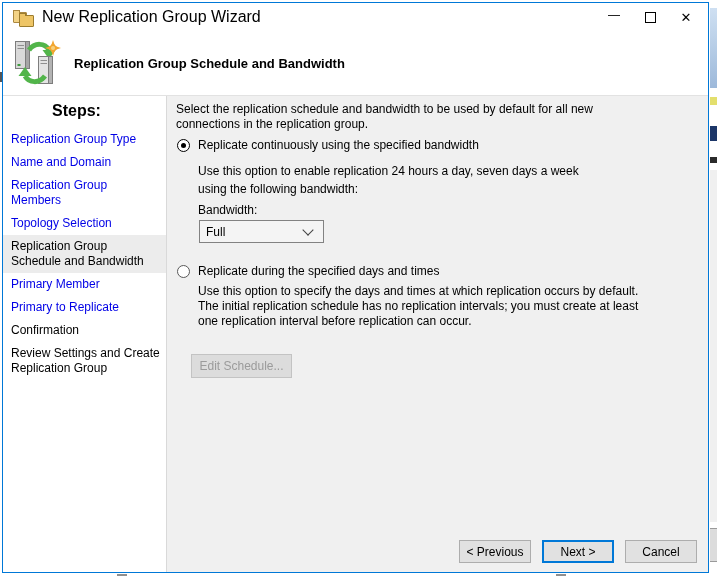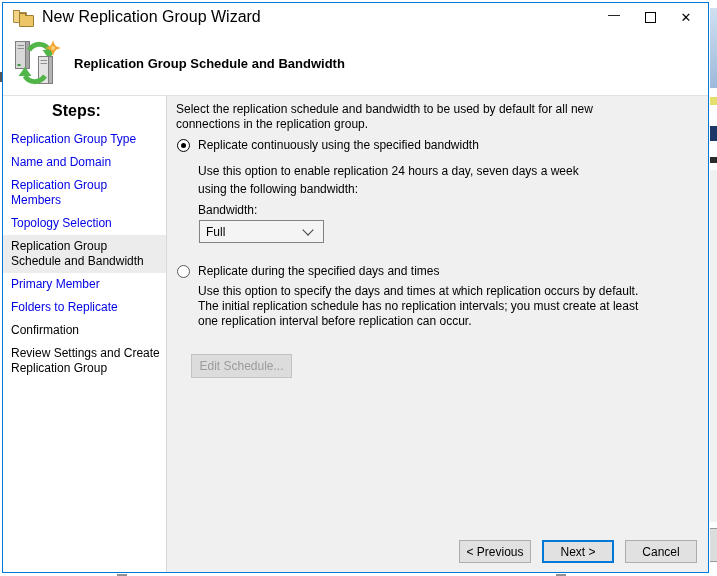--- a/index.html
+++ b/index.html
@@ -145,21 +145,21 @@
   <div class="body">
 
     <div class="sidebar">
       <div class="steps-heading">Steps:</div>
       <div class="step-item link">Replication Group Type</div>
       <div class="step-item link">Name and Domain</div>
       <div class="step-item link">Replication Group Members</div>
       <div class="step-item link">Topology Selection</div>
       <div class="step-item current">Replication Group Schedule and Bandwidth</div>
       <div class="step-item link">Primary Member</div>
-      <div class="step-item link">Folders to Replicate</div>
+      <div class="step-item link">Primary to Replicate</div>
       <div class="step-item future">Confirmation</div>
       <div class="step-item future">Review Settings and Create Replication Group</div>
     </div>
 
     <div class="content">
       <div class="intro">Select the replication schedule and bandwidth to be used by default for all new connections in the replication group.</div>
 
       <div class="radio-row r1">
         <span class="radio-circle selected"></span>
         <span class="radio-label">Replicate continuously using the specified bandwidth</span>

